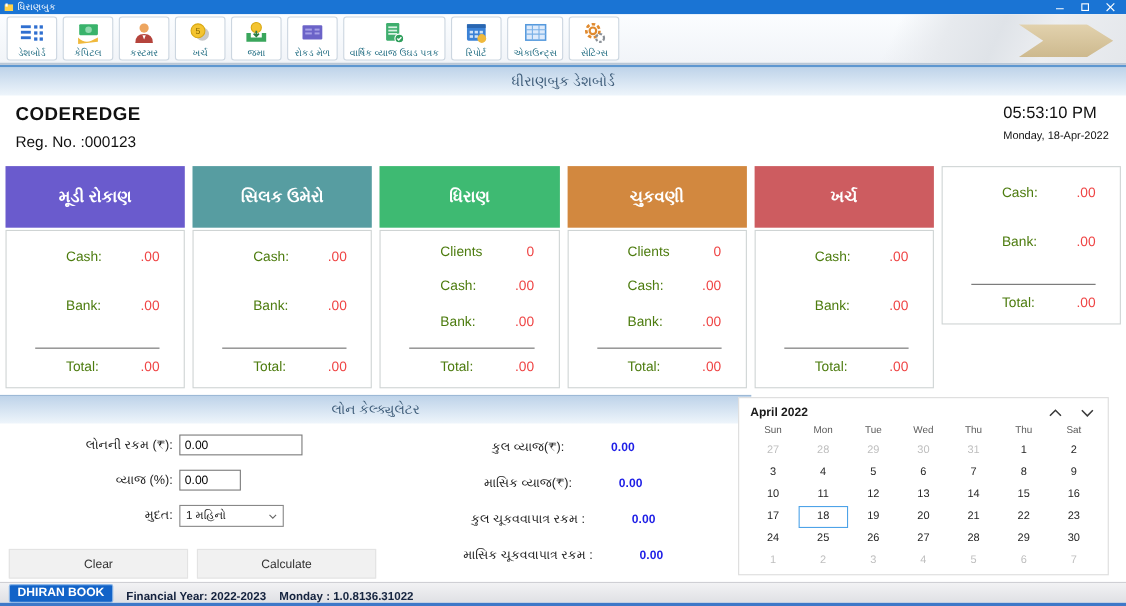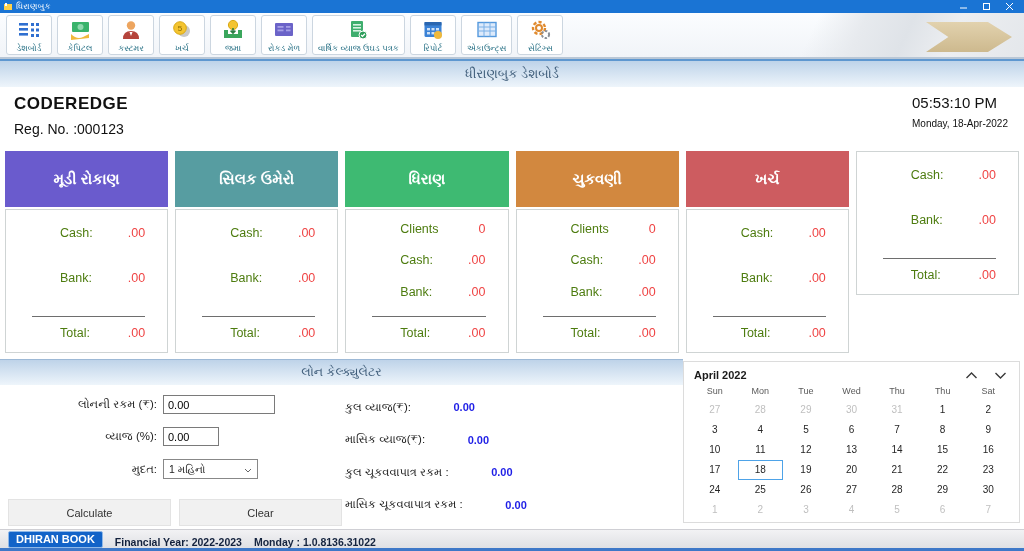--- a/index.html
+++ b/index.html
@@ -58,26 +58,26 @@
   .f-row { display:flex; align-items:center; margin-bottom:13px; }
   .f-label { width:163px; text-align:right; padding-right:6px; font-size:11.5px; color:#1c1c1c; }
   .f-input { border:1px solid #7a7a7a; height:19px; font-size:11px; padding:1px 4px; font-family:"Liberation Sans",sans-serif; }
   .w-amount { width:112px; } .w-interest { width:56px; }
   .select-box { width:95px; height:20px; border:1px solid #888; background:#fff; display:flex; align-items:center;
       justify-content:space-between; padding:0 5px; font-size:10.5px; color:#222; cursor:pointer; }
   .btn-row { display:flex; gap:8px; margin:20px 3px 0 8px; width:334px; }
   .flat-btn { flex:1; height:27px; background:#f1f1f1; border:1px solid #e3e3e3; font-size:11px; color:#333;
       display:flex; align-items:center; justify-content:center; cursor:pointer; font-family:"Liberation Sans",sans-serif; }
   .calc-results { width:338px; padding-top:6px; }
-  .r-row { display:flex; justify-content:flex-start; align-items:center; height:32.5px; }
+  .r-row { display:flex; justify-content:center; align-items:center; height:32.5px; }
   .r-label { font-size:11.5px; color:#1c1c1c; }
   .r-value { width:68px; text-align:right; font-weight:bold; color:#1e1ee6; font-size:11px; padding-right:4px; }
 
   
-  .calendar { position:absolute; right:4px; top:2px; width:337px; height:162px; background:#fff; border:1px solid #dcdcdc; }
+  .calendar { position:absolute; right:16px; top:2px; width:337px; height:162px; background:#fff; border:1px solid #dcdcdc; }
   .cal-head { display:flex; align-items:center; padding:7px 12px 2px 10px; }
   .cal-month { font-weight:bold; font-size:11px; color:#1b1b1b; flex:1; }
   .cal-nav { display:flex; gap:16px; }
   .cal-nav span { display:inline-flex; cursor:pointer; }
   .cal-grid { display:grid; grid-template-columns:repeat(7,1fr); padding:0 8px; }
   .dow { font-size:9px; color:#5a5a5a; text-align:center; height:17px; line-height:17px; }
   .day { font-size:10px; color:#262626; text-align:center; height:20px; line-height:20px; cursor:pointer; }
   .day.m { color:#bfbfbf; }
   .day.sel { border:1.5px solid #4ea3e8; line-height:17px; }
 
@@ -408,22 +408,22 @@
       <div class="f-row">
         <span class="f-label">મુદત:</span>
         <div class="select-box">
           <span>1 મહિનો</span>
           <span><svg width="8" height="5">
                 <polyline points="1,1 4,4 7,1" fill="none" stroke="#666" stroke-width="1"></polyline>
               </svg></span>
         </div>
       </div>
       <div class="btn-row">
+        <button class="flat-btn">Clear</button>
         <button class="flat-btn">Calculate</button>
-        <button class="flat-btn">Clear</button>
       </div>
     </div>
     <div class="calc-results">
         <div class="r-row">
           <span class="r-label">કુલ વ્યાજ(₹):</span>
           <span class="r-value">0.00</span>
         </div>
         <div class="r-row">
           <span class="r-label">માસિક વ્યાજ(₹):</span>
           <span class="r-value">0.00</span>

